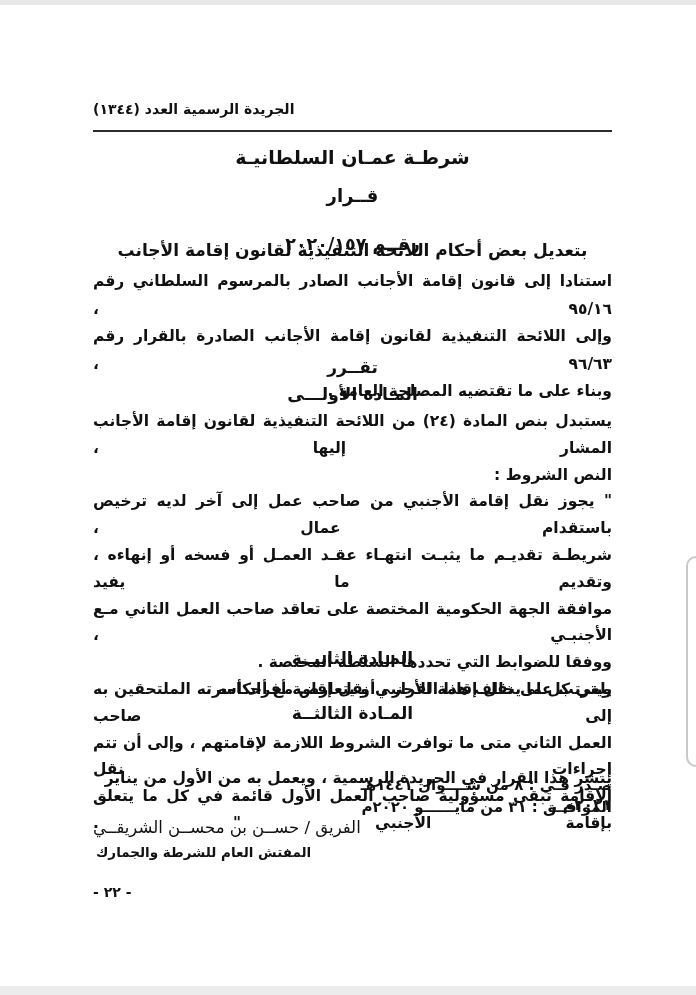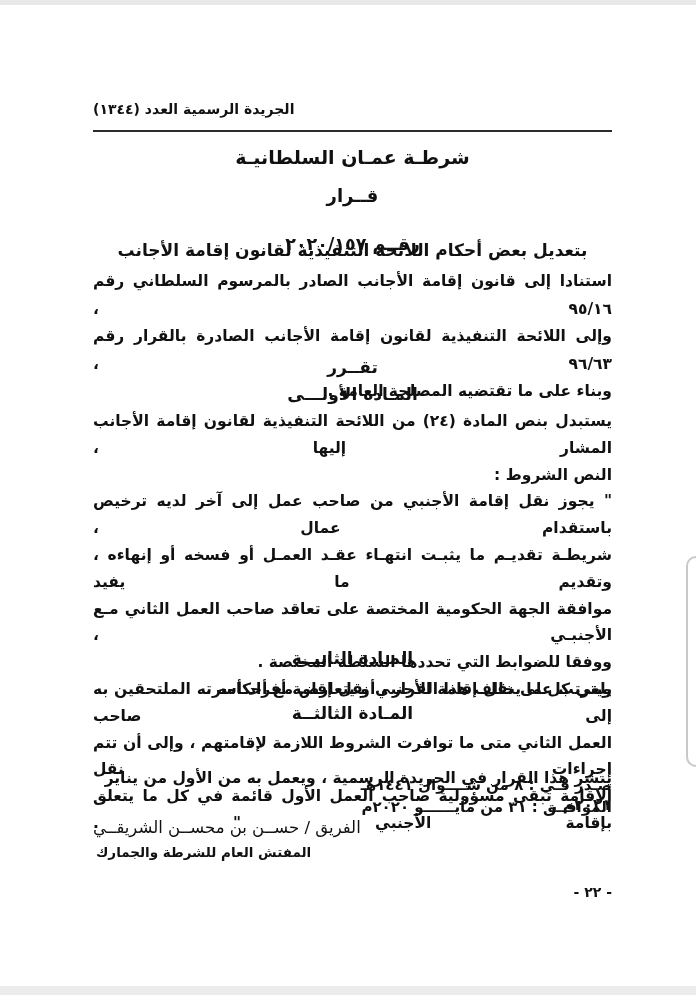--- a/index.html
+++ b/index.html
@@ -40,21 +40,21 @@
   .art3-h     { top:703px; }
   .art3-body  { position:absolute; top:733px; width:100%;margin-top:32px; }
 
   .dates { position:absolute; top:775px; width:100%; text-align:right;
            font-size:15px; font-weight:bold; line-height:21.5px; }
   .sig-name  { position:absolute; top:818px; width:100%; text-align:left;
                font-size:16.5px; font-weight:normal; }
   .sig-title { position:absolute; top:844px; width:100%; text-align:left;
                padding-left:3px; font-size:13.5px; font-weight:bold; }
 
-  .pagenum { position:absolute; top:884px; width:100%; text-align:right;
+  .pagenum { position:absolute; top:884px; width:100%; text-align:left;
              font-size:14px; font-weight:bold; }
 </style>
 </head>
 <body>
 
 <div class="strip-top"></div>
 
 <div class="doc">
 
   <div class="masthead">الجريدة الرسمية العدد (١٣٤٤)</div>

